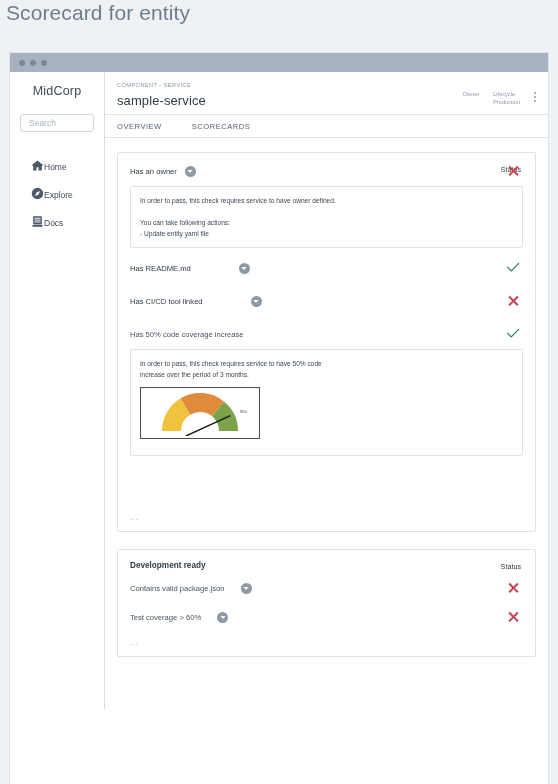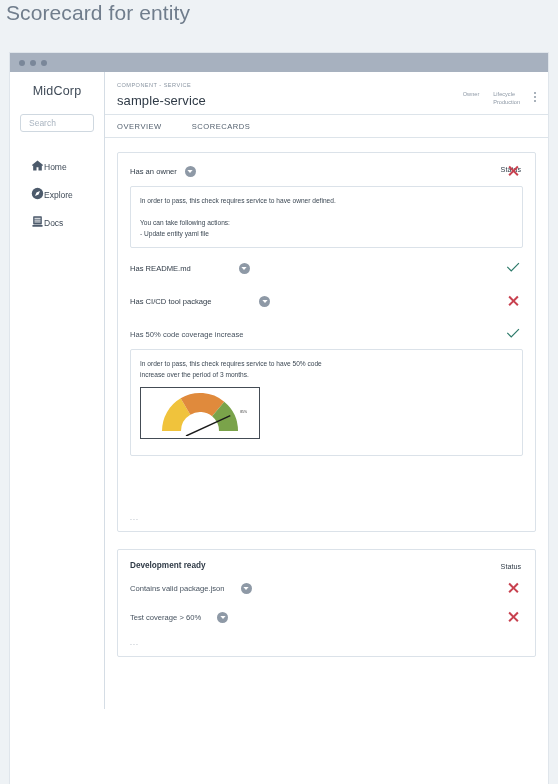--- a/index.html
+++ b/index.html
@@ -405,21 +405,21 @@
                 <span class="chev-btn">
                   <svg width="6" height="5" viewBox="0 0 10 7">
                     <path d="M0.6 1.2h8.8L5 6z" fill="#ffffff"></path>
                   </svg>
                 </span>
                 <span class="status-mark"><svg width="14" height="14" viewBox="0 0 24 24">
                     <path d="M3 12.6 9 18.6 21.4 6.2" fill="none" stroke="#2d7a6a" stroke-width="2.1" stroke-linecap="square"></path>
                   </svg></span>
               </div>
               <div class="check-row" style="margin-bottom:18px;">
-                <span class="check-label">Has CI/CD tool package</span>
+                <span class="check-label">Has CI/CD tool linked</span>
                 <span style="display:inline-block;width:48px"></span>
                 <span class="chev-btn">
                   <svg width="6" height="5" viewBox="0 0 10 7">
                     <path d="M0.6 1.2h8.8L5 6z" fill="#ffffff"></path>
                   </svg>
                 </span>
                 <span class="status-mark"><svg width="13" height="13" viewBox="0 0 24 24">
                     <path d="M5.2 3.4 12 10.2l6.8-6.8 2.6 2.6L14.6 12.8l6.8 6.8-2.6 2.6L12 15.4l-6.8 6.8-2.6-2.6 6.8-6.8L2.6 6z" fill="#c8414f"></path>
                   </svg></span>
               </div>

